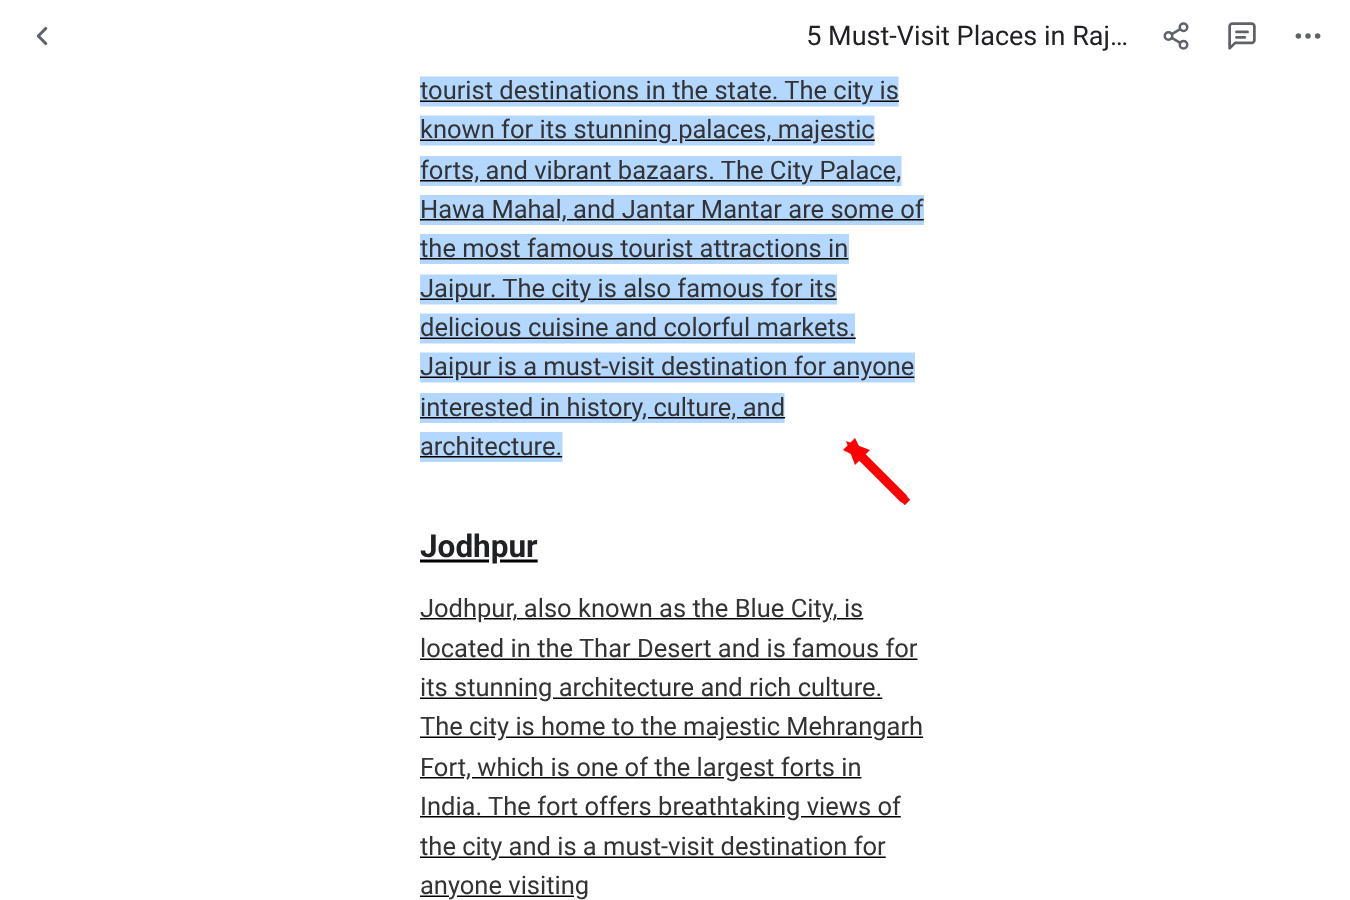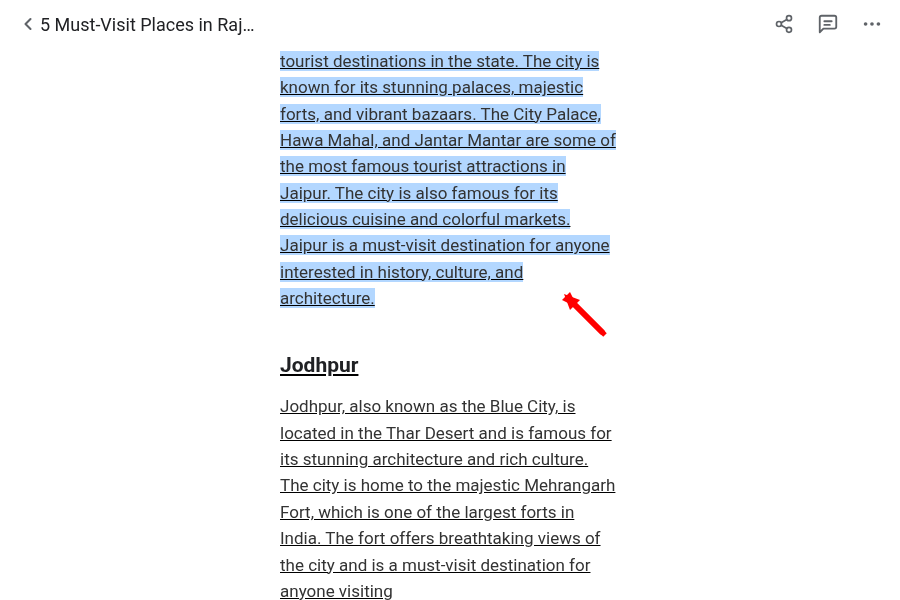--- a/index.html
+++ b/index.html
@@ -12,22 +12,23 @@
       background: #ffffff;
       width: 900px;
       height: 600px;
       overflow: hidden;
       position: relative;
     }
     .header {
       display: flex;
       align-items: center;
       padding: 10px 16px;
-      gap: 0;
+      gap: 20px;
       height: 48px;
+      text-align: right;
     }
     .back-icon {
       width: 24px;
       height: 24px;
       cursor: pointer;
       display: flex;
       align-items: center;
       justify-content: center;
     }
     .title {

